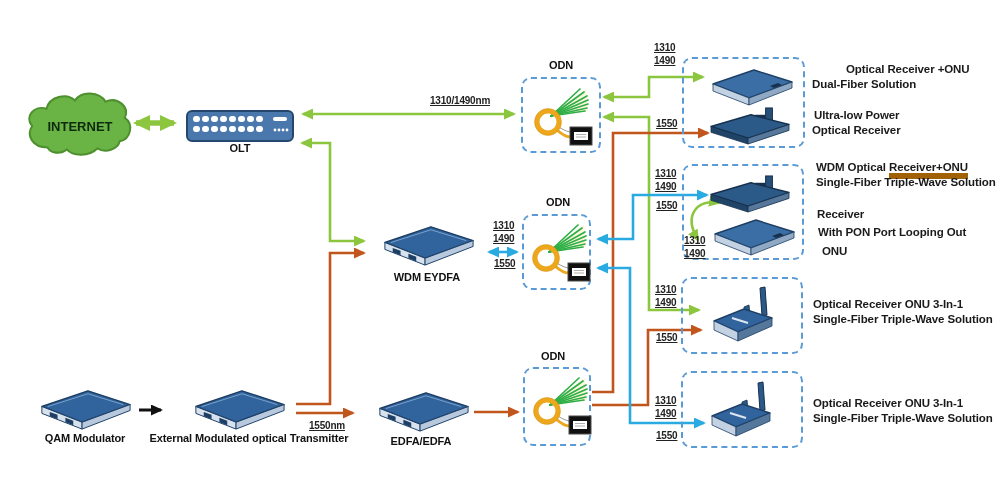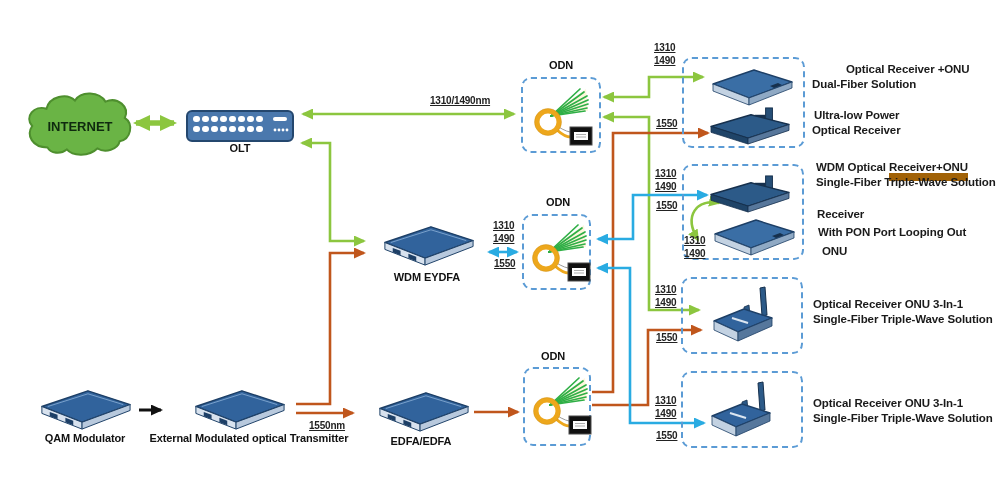--- a/index.html
+++ b/index.html
@@ -7,21 +7,21 @@
           font-family:"Liberation Sans",sans-serif;}
   .wires{position:absolute;left:0;top:0;}
   .dev{position:absolute;}
   .dashed{position:absolute;border:2px dashed #5b9bd5;border-radius:10px;box-sizing:border-box;}
   .node-lbl{position:absolute;font-weight:bold;font-size:11px;line-height:13px;color:#111;
             text-align:center;white-space:nowrap;letter-spacing:-0.1px;}
   .wl{position:absolute;font-weight:bold;font-size:10px;line-height:11px;color:#222;
       white-space:nowrap;letter-spacing:-0.2px;text-decoration:underline;}
   .sol{position:absolute;font-weight:bold;font-size:11.5px;line-height:13px;color:#1a1a1a;
        white-space:nowrap;letter-spacing:-0.1px;}
-  .u-red{border-bottom:8px solid #a16207;}
+  .u-red{border-bottom:6px solid #a16207;}
   .cloud-text{position:absolute;font-weight:bold;font-size:13px;color:#0f2a0f;text-align:center;}
 </style>
 </head>
 <body>
 
 <div class="canvas">
 
   <svg width="0" height="0" style="position:absolute">
     <defs>
       <symbol id="sym-cloud" viewBox="0 0 112 74">

